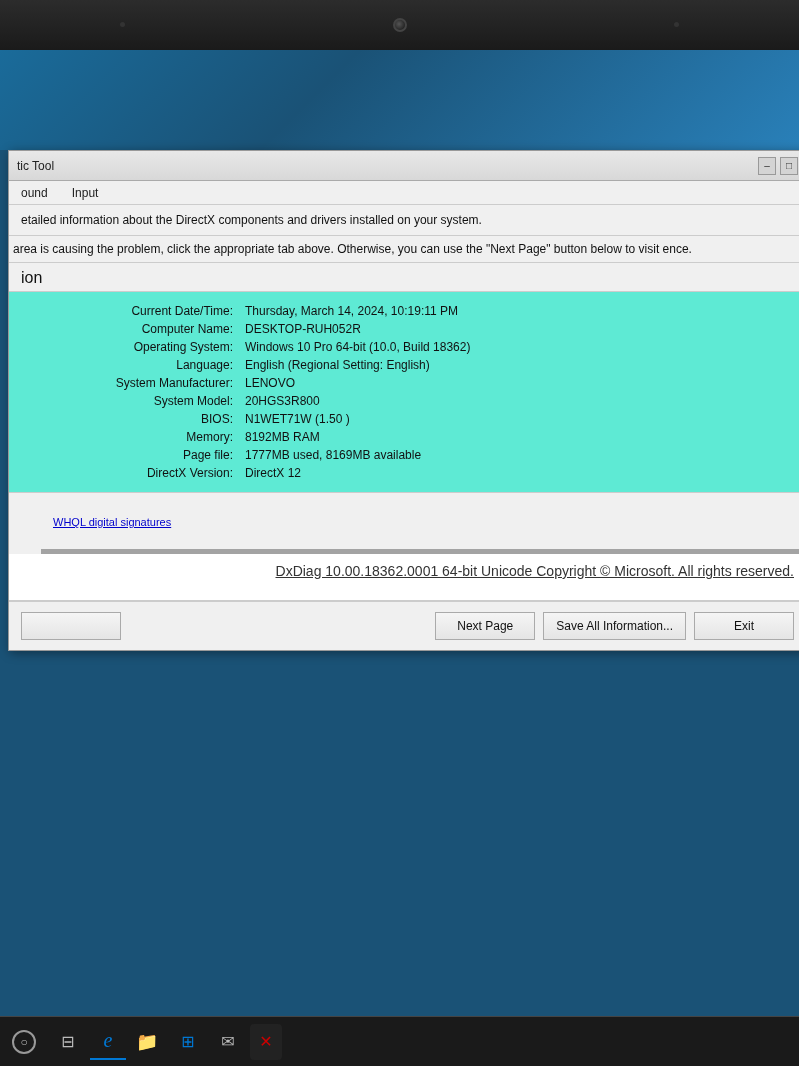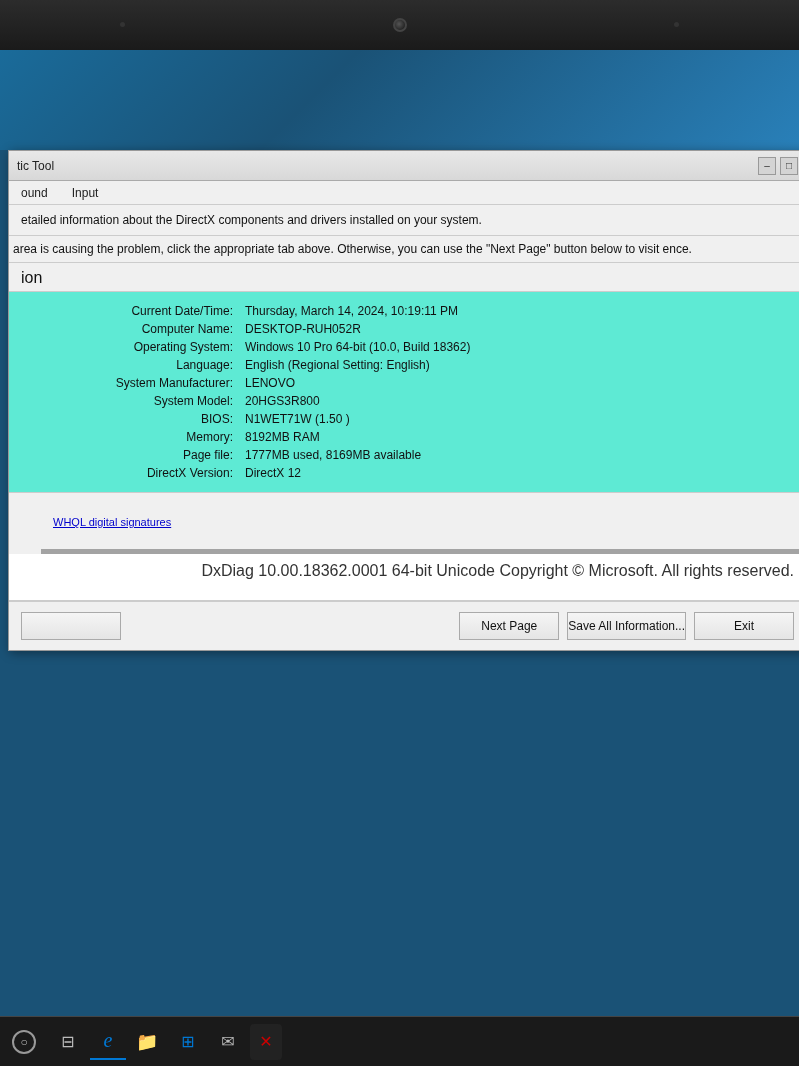--- a/index.html
+++ b/index.html
@@ -172,43 +172,44 @@
     }
 
     
     .copyright-area {
       padding: 8px 12px 20px 12px;
       text-align: right;
       background: #fff;
       border-bottom: 1px solid #ccc;
     }
     .copyright-text {
-      font-size: 16px;
+      font-size: 14px;
       color: #333;
+      text-decoration: underline;
     }
 
     
     .button-bar {
       background: #f0f0f0;
       padding: 10px 12px;
       display: flex;
       justify-content: flex-end;
       gap: 8px;
       border-top: 1px solid #ccc;
       align-items: center;
     }
     .win-button {
       min-width: 100px;
       height: 28px;
       background: linear-gradient(180deg, #f5f5f5 0%, #e5e5e5 100%);
       border: 1px solid #aaa;
       font-size: 12px;
       color: #111;
       cursor: pointer;
-      padding: 0 0;
+      padding: 0 12px;
       text-align: center;
     }
     .win-button-left {
       margin-right: auto;
     }
 
     
     .taskbar {
       position: absolute;
       bottom: 0;

